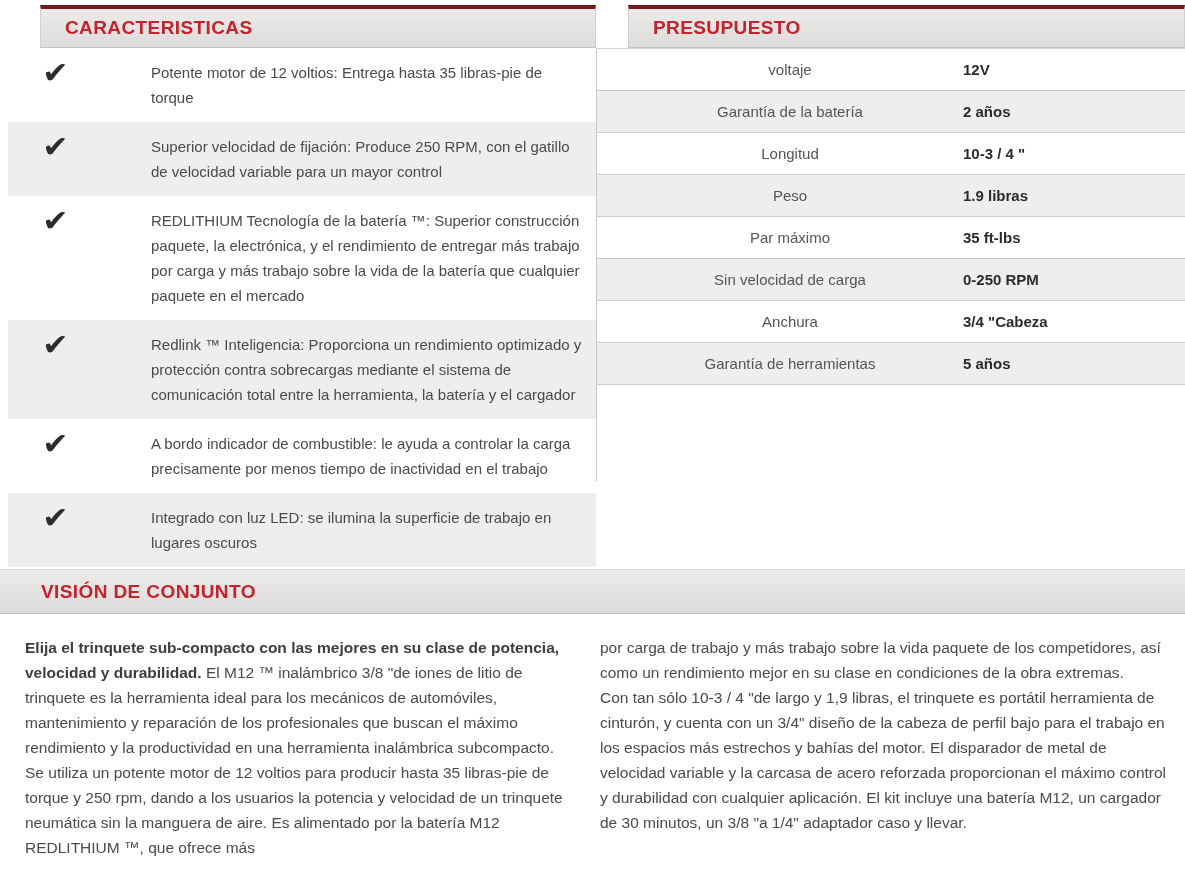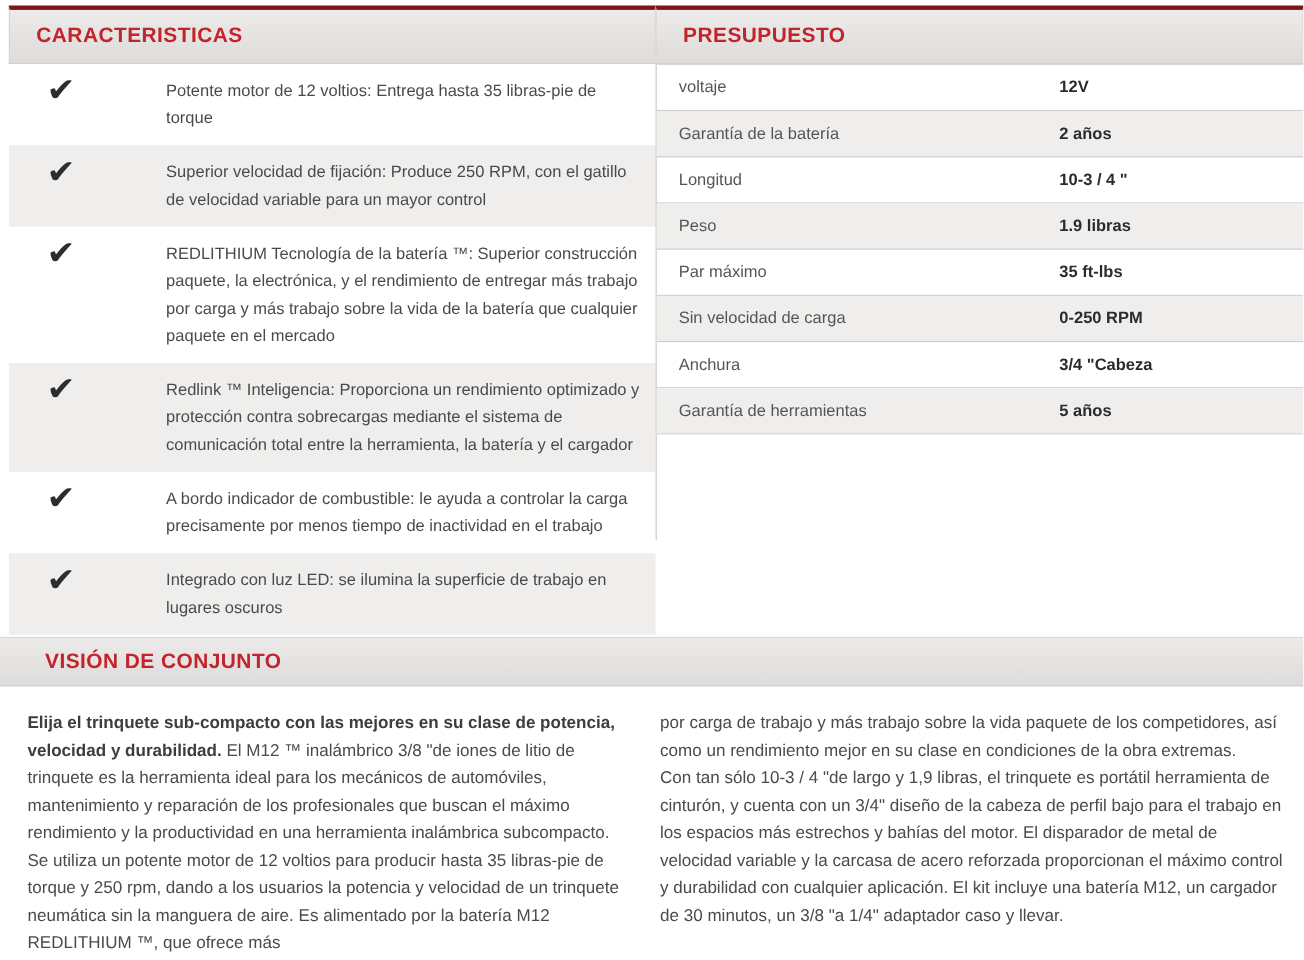--- a/index.html
+++ b/index.html
@@ -15,42 +15,42 @@
   .top { display:flex; align-items:stretch; }
   .features-col { width:588px; margin-left:8px; }
   .specs-col { width:589px; }
 
   .panel-header {
     border-top:4px solid #7c1419;
     background:linear-gradient(#edebea,#dedcda);
     border-bottom:1px solid #c6c4c2;
     border-left:1px solid #d2d0ce;
     border-right:1px solid #d2d0ce;
-    height:53px;
+    height:43px;
     display:flex; align-items:center;
     padding-left:24px;
     color:#c2232d;
-    font-size:19px; font-weight:bold; letter-spacing:.4px;
+    font-size:19px; font-weight:bold; letter-spacing:.4px;margin-left:32px;
   }
 
   
   .feature-row { display:flex; padding:12px 6px 12px 0; }
   .feature-row.alt { background:#efeeec; }
   .check-cell { flex:0 0 95px; text-align:center; }
   .check-glyph {
     font-size:30px; line-height:25px; color:#2d2d2d;
     display:inline-block; transform:scaleX(1.05);
   }
   .feature-text { flex:1; font-size:15px; line-height:25px; color:#4a4a4a; padding-right:8px;margin-left:48px; }
 
   
   .spec-table { border-left:1px solid #c9c7c5; border-top:1px solid #d6d4d2; }
   .spec-row {
     height:42px; border-bottom:1px solid #cfcdcb;
-    display:flex; align-items:center;
+    display:flex; align-items:center;text-align:center;
   }
   .spec-row.alt { background:#efeeec; }
   .spec-label { flex:0 0 366px; padding-left:20px; font-size:15px; color:#555555; }
   .spec-value { font-size:15px; font-weight:bold; color:#2b2b2b; }
   .spec-filler { height:96px; border-left:1px solid #c9c7c5; background:#ffffff; }
 
   
   .overview-header {
     margin-top:2px;
     border-top:1px solid #d8d6d4;

